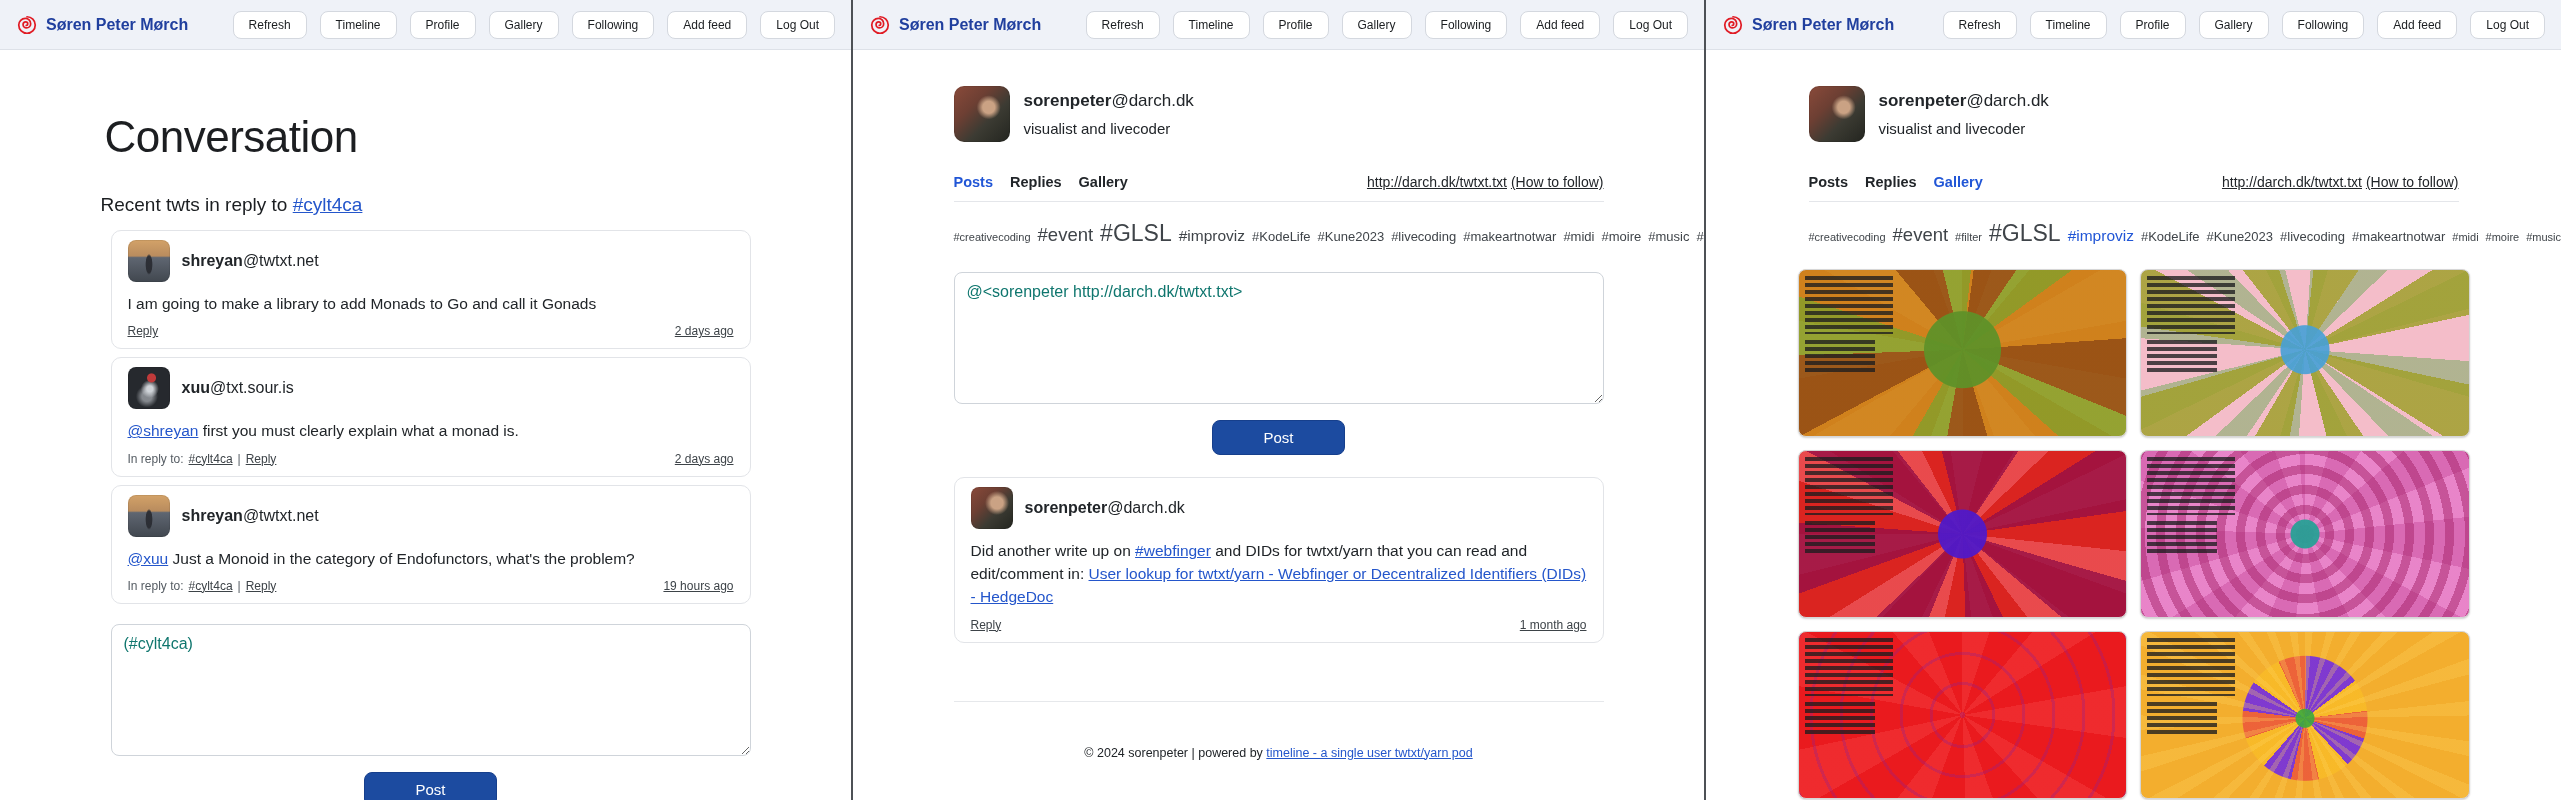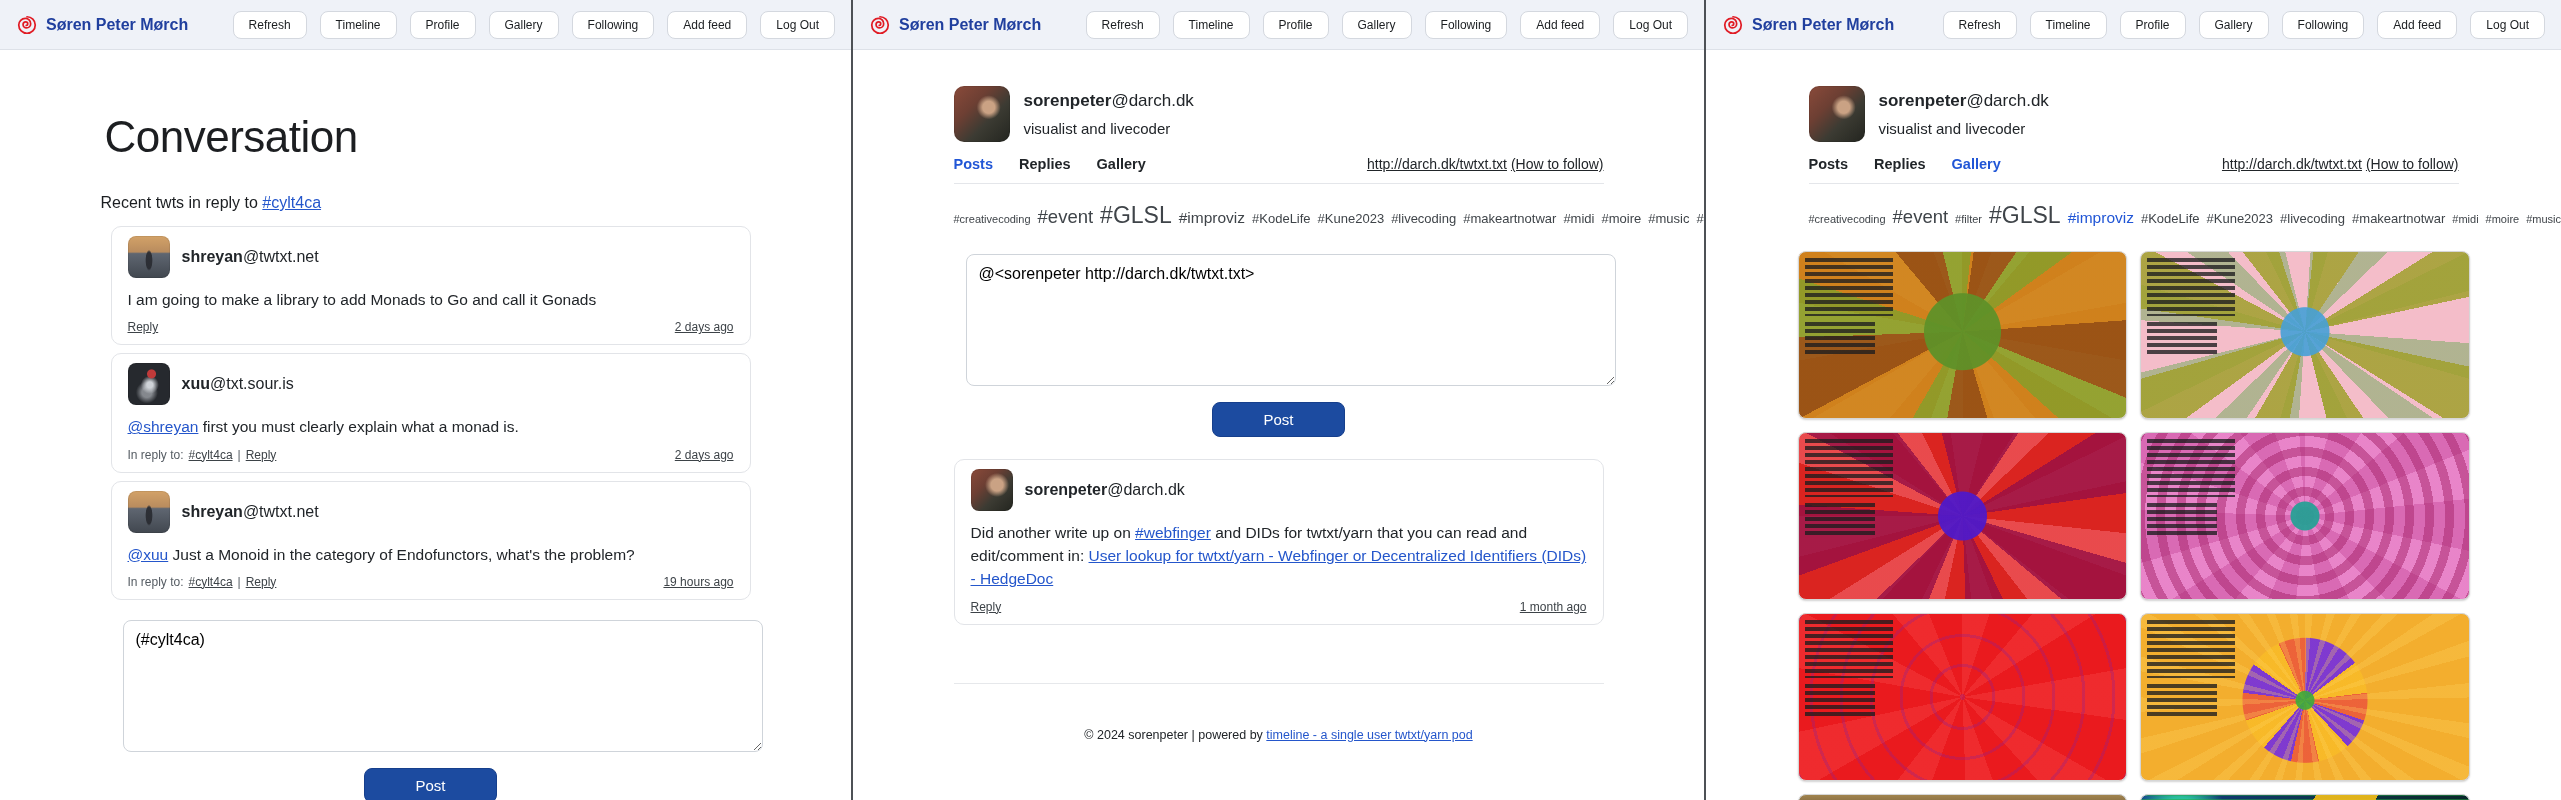--- a/index.html
+++ b/index.html
@@ -15,21 +15,21 @@
   .hdr{height:50px;background:#eff2f8;border-bottom:1px solid #dde1e8;display:flex;align-items:center;padding:0 16px;box-sizing:border-box;}
   .brand{display:flex;align-items:center;gap:8px;text-decoration:none;color:#203f9e;font-weight:bold;font-size:16px;cursor:pointer;}
   .logo{display:inline-flex;width:22px;height:22px;}
   .nav{margin-left:auto;display:flex;gap:13px;}
   .nav-btn{background:#fff;border:1px solid #d4d8df;border-radius:8px;padding:6px 15px;font-size:12px;color:#1b1e21;font-family:inherit;cursor:pointer;white-space:nowrap;}
 
   .content{width:650px;margin:0 auto;}
 
   
   .page-title{font-size:44px;font-weight:normal;margin:62px 4px 0;color:#1c1e21;letter-spacing:-0.5px;}
-  .intro{font-size:16px;margin:32px 0 14px;color:#1b1e21;}
+  .intro{font-size:19px;margin:32px 0 14px;color:#1b1e21;}
   .lb{color:#2456cb;}
   .u{text-decoration:underline;}
   .thread{margin-left:10px;}
   .twt-card{background:#fff;border:1px solid #e2e4e8;border-radius:10px;padding:9px 16px 10px;margin-bottom:8px;}
   .twt-head{display:flex;align-items:center;gap:12px;}
   .avatar{width:42px;height:42px;border-radius:8px;flex:0 0 auto;box-shadow:inset 0 0 0 1px rgba(0,0,0,.08);}
   .av-shreyan{background:
     radial-gradient(ellipse 5px 14px at 50% 58%, rgba(40,42,48,.9) 0 60%, rgba(0,0,0,0) 75%),
     linear-gradient(180deg,#d3a268 0%,#b98c5e 38%,#5f6671 42%,#41474f 100%);}
   .av-xuu{background:
@@ -40,30 +40,30 @@
   .av-soren{background:
     radial-gradient(circle at 62% 38%, #caa284 0 6px, rgba(0,0,0,0) 12px),
     linear-gradient(135deg,#8a4a3a 0%,#6d3f33 34%,#3c3b33 62%,#23251f 100%);}
   .twt-user{font-size:16px;color:#212529;}
   .twt-user b{font-weight:bold;}
   .twt-text{font-size:15.5px;line-height:1.5;margin:10px 0 9px;color:#212529;}
   .twt-foot{display:flex;align-items:baseline;font-size:12px;color:#555c63;gap:5px;}
   .twt-foot a{color:#3d4348;text-decoration:underline;cursor:pointer;}
   .twt-time{margin-left:auto;}
   .composer{display:block;width:100%;box-sizing:border-box;height:132px;border:1px solid #cfd4da;border-radius:8px;
-    padding:10px 12px;font-size:16px;font-family:inherit;color:#000000;resize:both;margin-top:20px;background:#fff;margin-left:12px;}
+    padding:10px 12px;font-size:16px;font-family:inherit;color:#0f766e;resize:both;margin-top:20px;background:#fff;}
   .post-btn{display:block;margin:16px auto 0;background:#1c4ba0;color:#fff;border:1px solid #163f8c;border-radius:8px;
     padding:8px 50px;font-size:15px;font-family:inherit;cursor:pointer;}
 
   
   .profile{display:flex;gap:14px;margin-top:36px;align-items:flex-start;}
   .profile .avatar{width:56px;height:56px;border-radius:10px;}
   .profile-name{font-size:17px;margin-top:5px;}
   .profile-bio{font-size:15px;margin-top:9px;color:#212529;}
-  .tabs-row{display:flex;align-items:baseline;gap:26px;margin-top:14px;font-size:14.5px;font-weight:bold;}
+  .tabs-row{display:flex;align-items:baseline;gap:17px;margin-top:32px;font-size:14.5px;font-weight:bold;}
   .tab{color:#212529;text-decoration:none;cursor:pointer;}
   .tab.active{color:#2156d6;}
   .feed-links{margin-left:auto;font-weight:normal;font-size:14px;color:#212529;}
   .feed-links a{color:#212529;text-decoration:underline;cursor:pointer;}
   .rule{border:none;border-top:1px solid #e4e6ea;margin:11px 0 0;}
   .tag-cloud{margin-top:13px;line-height:1.6;}
   .tag{color:#3f4449;text-decoration:none;margin-right:7px;white-space:nowrap;cursor:pointer;}
   .tag.on{color:#2156d6;}
   .s1{font-size:11px;} .s2{font-size:13px;} .s3{font-size:15.5px;} .s4{font-size:18.5px;} .s5{font-size:23px;}
   .post-card .twt-text a{color:#2456cb;text-decoration:underline;}

